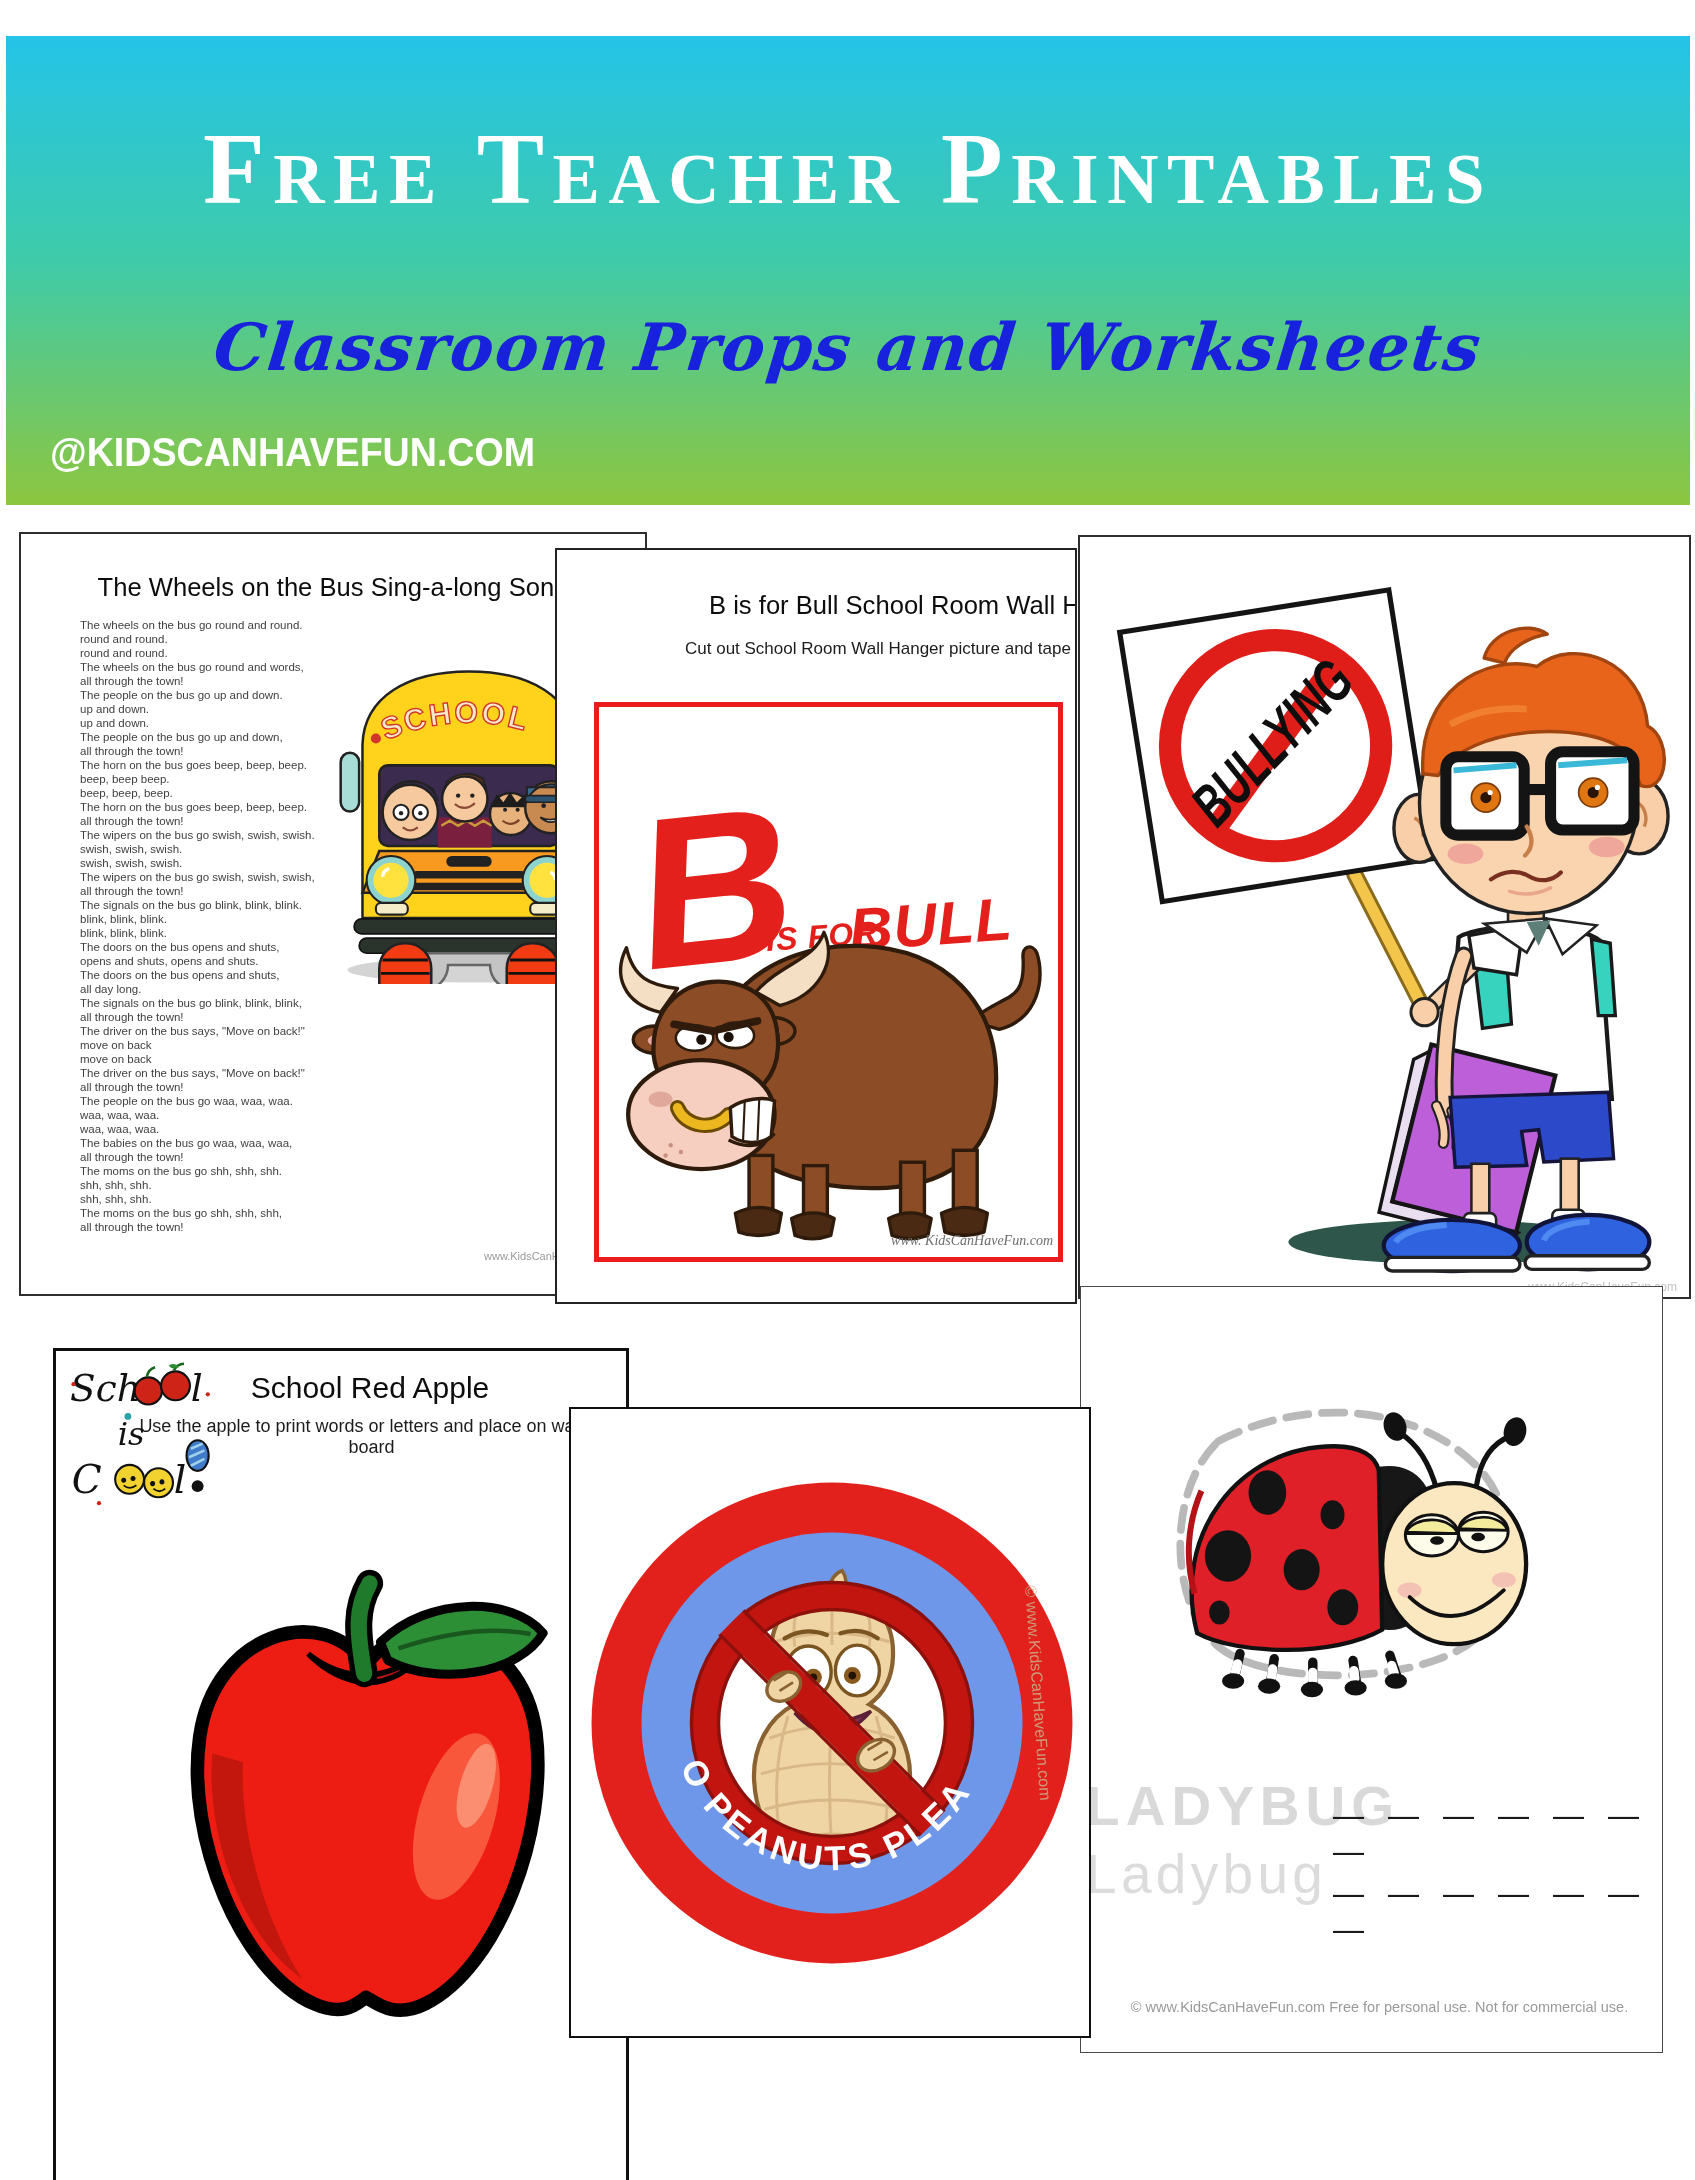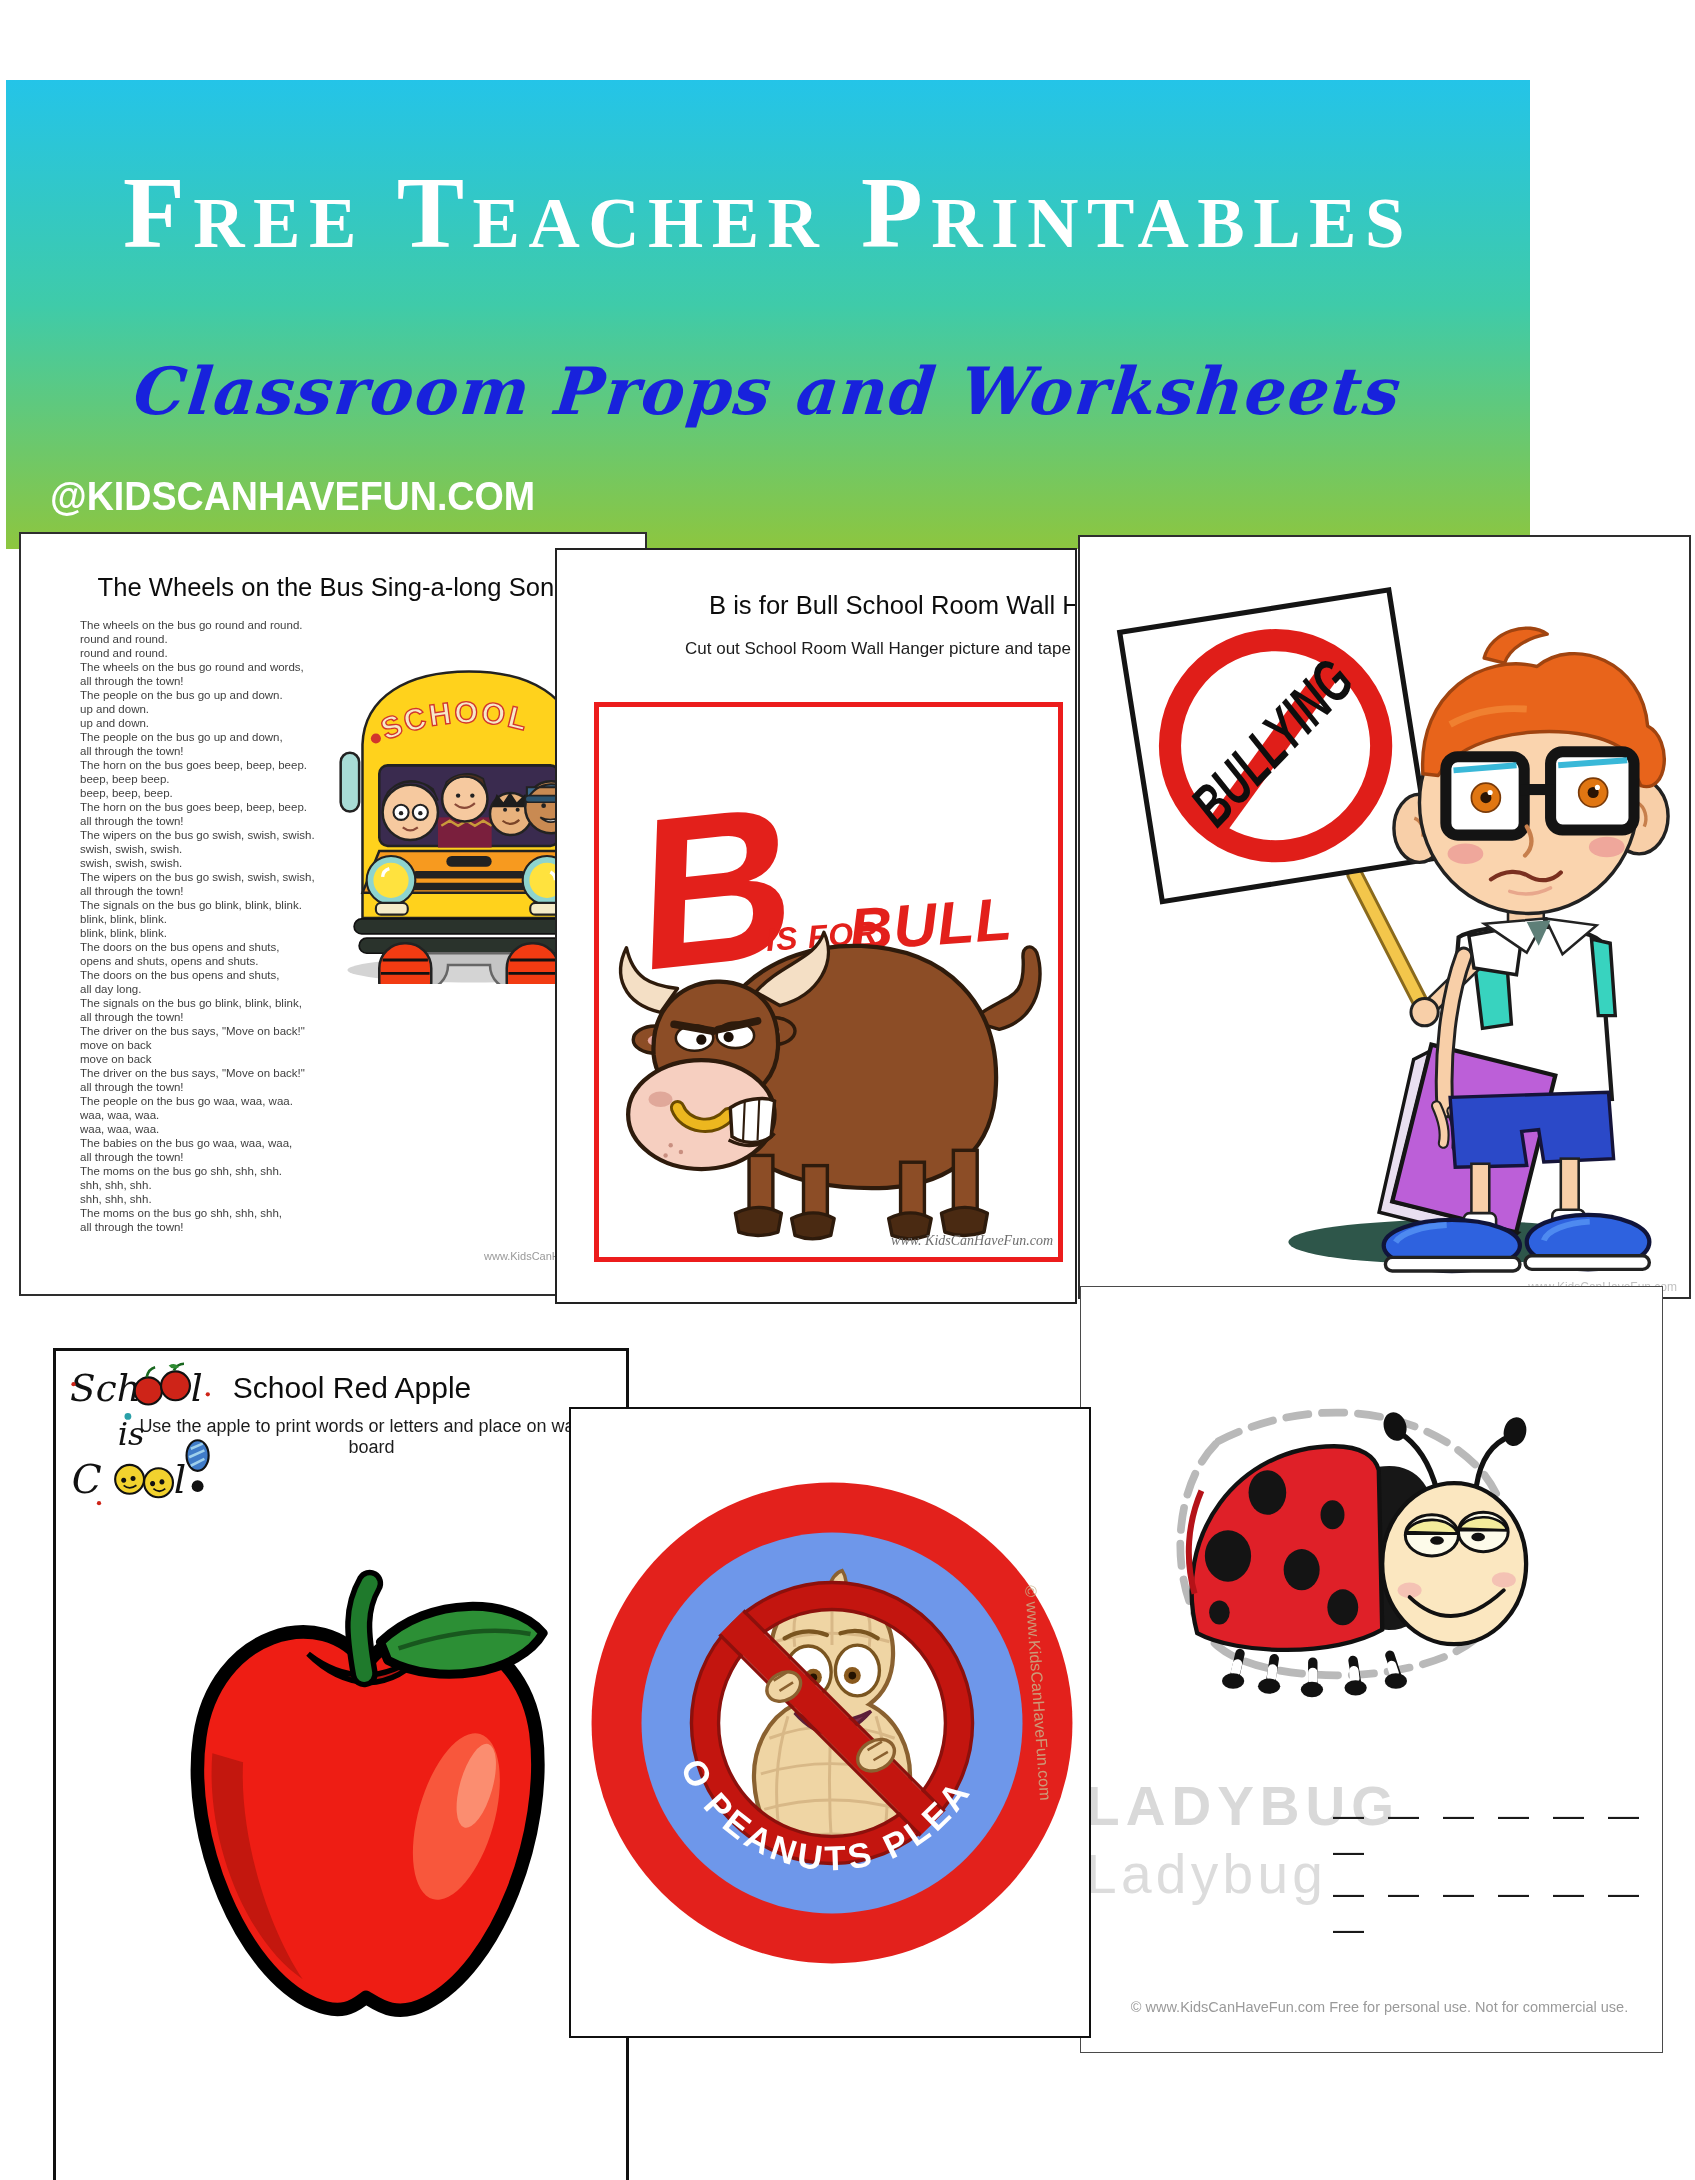--- a/index.html
+++ b/index.html
@@ -1,22 +1,22 @@
 <!DOCTYPE html>
 <html style="font-size:13.6px"><head>
 <meta charset="utf-8">
 <style>
   * { margin:0; padding:0; box-sizing:border-box; }
   html,body { background:#ffffff; }
   body { width:1695px; height:2181px; position:relative; font-family:"Liberation Sans", sans-serif; overflow:hidden; }
   .abs { position:absolute; }
 
   
-  .banner { left:6px; top:36px; width:1524px; height:469px;
-    background:linear-gradient(180deg,#24C4E8 0%, #3FCBA9 48%, #8DC63F 100%);margin-top:44px; }
+  .banner { left:6px; top:36px; width:1684px; height:469px;
+    background:linear-gradient(180deg,#24C4E8 0%, #3FCBA9 48%, #8DC63F 100%); }
   .banner-title { left:0; top:75px; width:100%; text-align:center; color:#ffffff;
     font-family:"Liberation Serif", serif; font-variant:small-caps; font-weight:700;
     font-size:101px; letter-spacing:8.5px; }
   .banner-sub { left:0; top:273px; width:100%; text-align:center; color:#1822DC;
     font-family:"DejaVu Serif", serif; font-style:italic; font-weight:700;
     font-size:65px; letter-spacing:1.7px; transform:skewX(-6deg); }
   .banner-handle { left:44px; top:394px; color:#ffffff; font-weight:700;
     font-size:40px; letter-spacing:0px; transform:scaleX(.94); transform-origin:left; }
 
   
@@ -53,21 +53,21 @@
   .lady-title { left:0; top:34px; width:100%; text-align:center; font-size:29px; color:#BDBDBD; }
   .lady-svg { left:53px; top:101px; width:409px; height:317px; }
   .trace-upper { left:5.1px; top:487px; font-size:55px; font-weight:600; color:#D9D9D9; letter-spacing:6px; }
   .trace-lower { left:5.1px; top:555px; font-size:55px; font-weight:500; color:#DCDCDC; letter-spacing:4.3px; }
   .dash-row1 { left:252px; top:511px; font-size:31px; color:#1a1a1a; letter-spacing:7.7px; }
   .dash-row2 { left:252px; top:589px; font-size:31px; color:#1a1a1a; letter-spacing:7.7px; }
   .lady-footer { left:8px; top:712px; width:100%; text-align:center; font-size:14.5px; color:#9A9A9A; }
 
   
   .apple-card { left:53px; top:1348px; width:576px; height:936px; border:3.4px solid #101010; z-index:1; }
-  .apple-title { left:100px; top:20.4px; width:392px; text-align:center; font-size:30px; color:#0d0d0d; }
+  .apple-title { left:118px; top:20.4px; width:392px; text-align:center; font-size:30px; color:#0d0d0d; }
   .apple-sub { left:77px; top:65px; width:477px; text-align:center; font-size:18px; color:#1c1c1c; }
   .logo-svg { left:8.5px; top:8.5px; width:187px; height:152px; }
   .apple-svg { left:75px; top:189px; width:470px; height:535px; }
   .apple-watermark { right:8.5px; bottom:8.5px; font-size:13.6px; color:#2e2e2e; }
 
   
   .peanut-card { left:569px; top:1407px; width:522px; height:631px; border:2.6px solid #101010; z-index:3; }
   .peanut-svg { left:6.8px; top:55px; width:508px; height:518px; }
 </style>
 </head>

